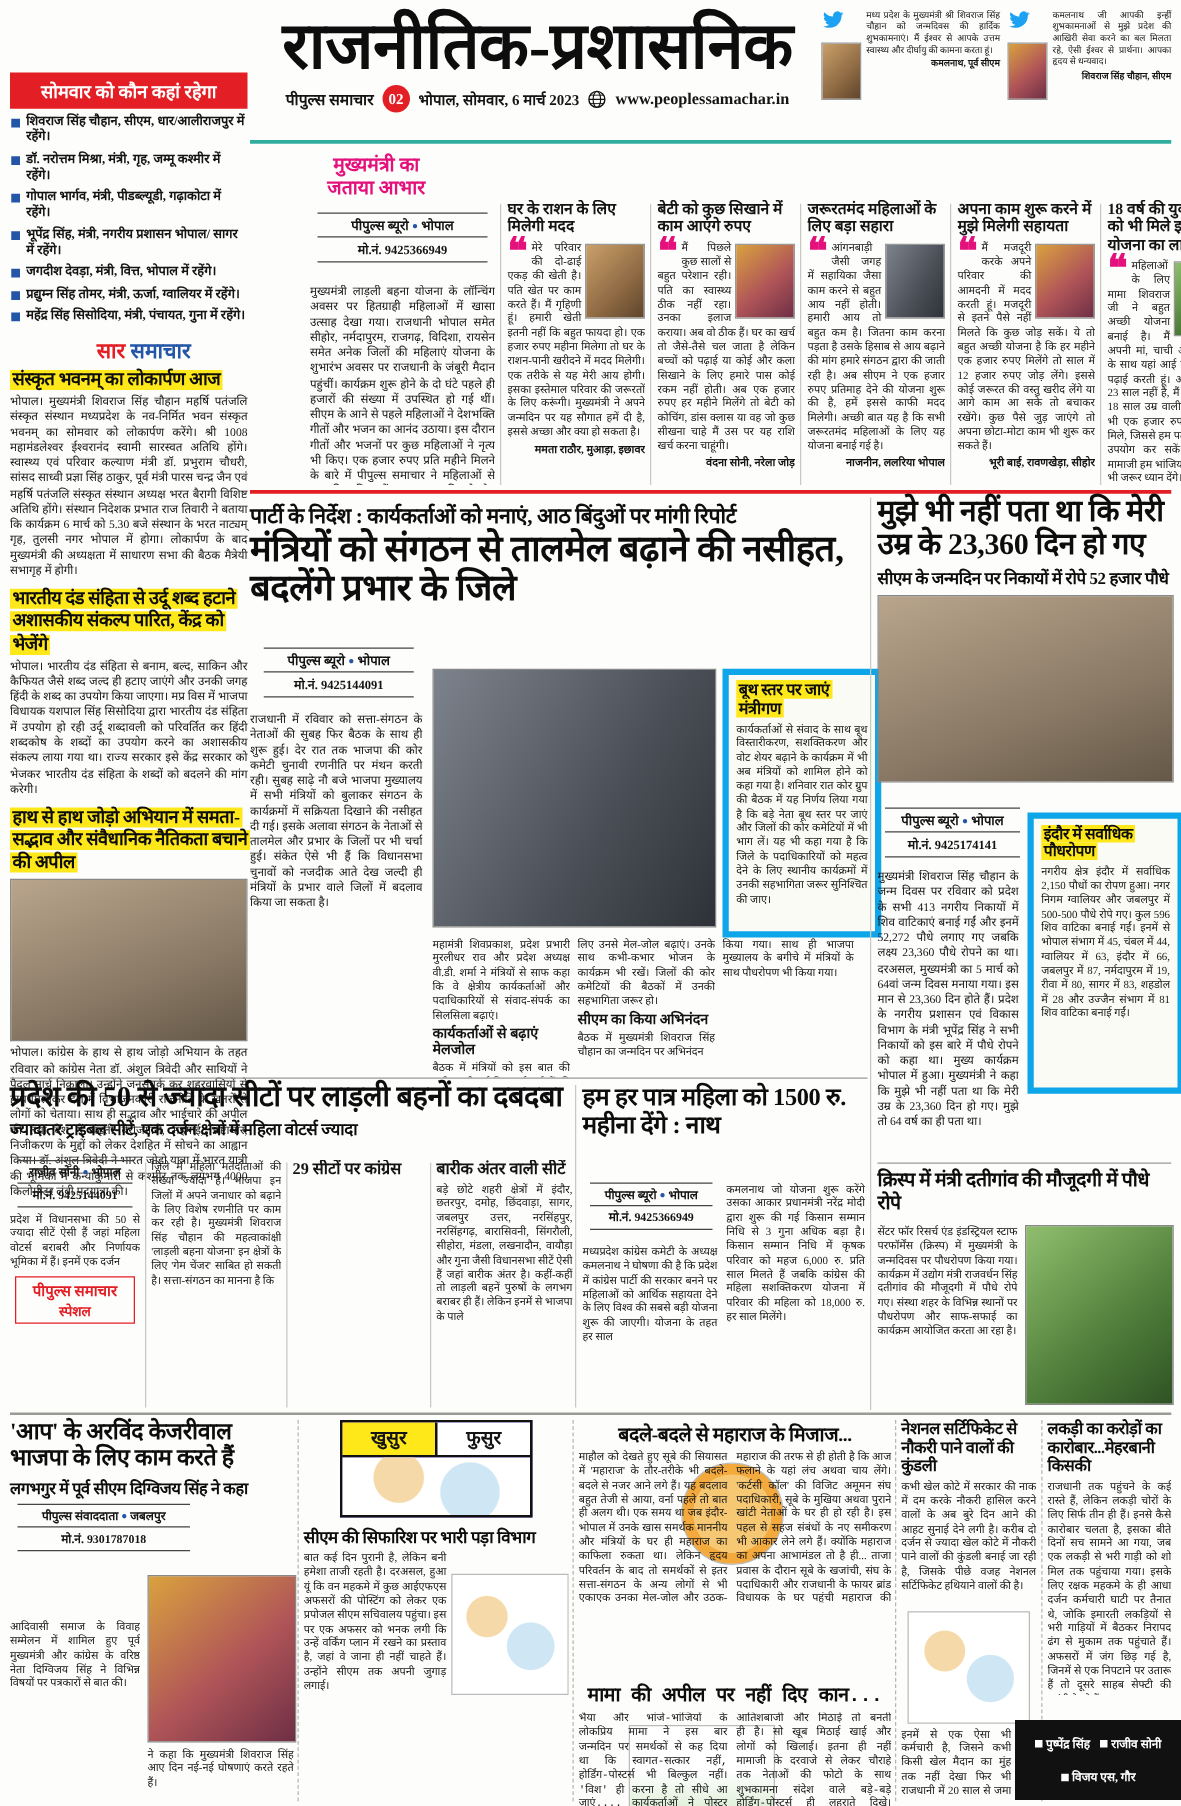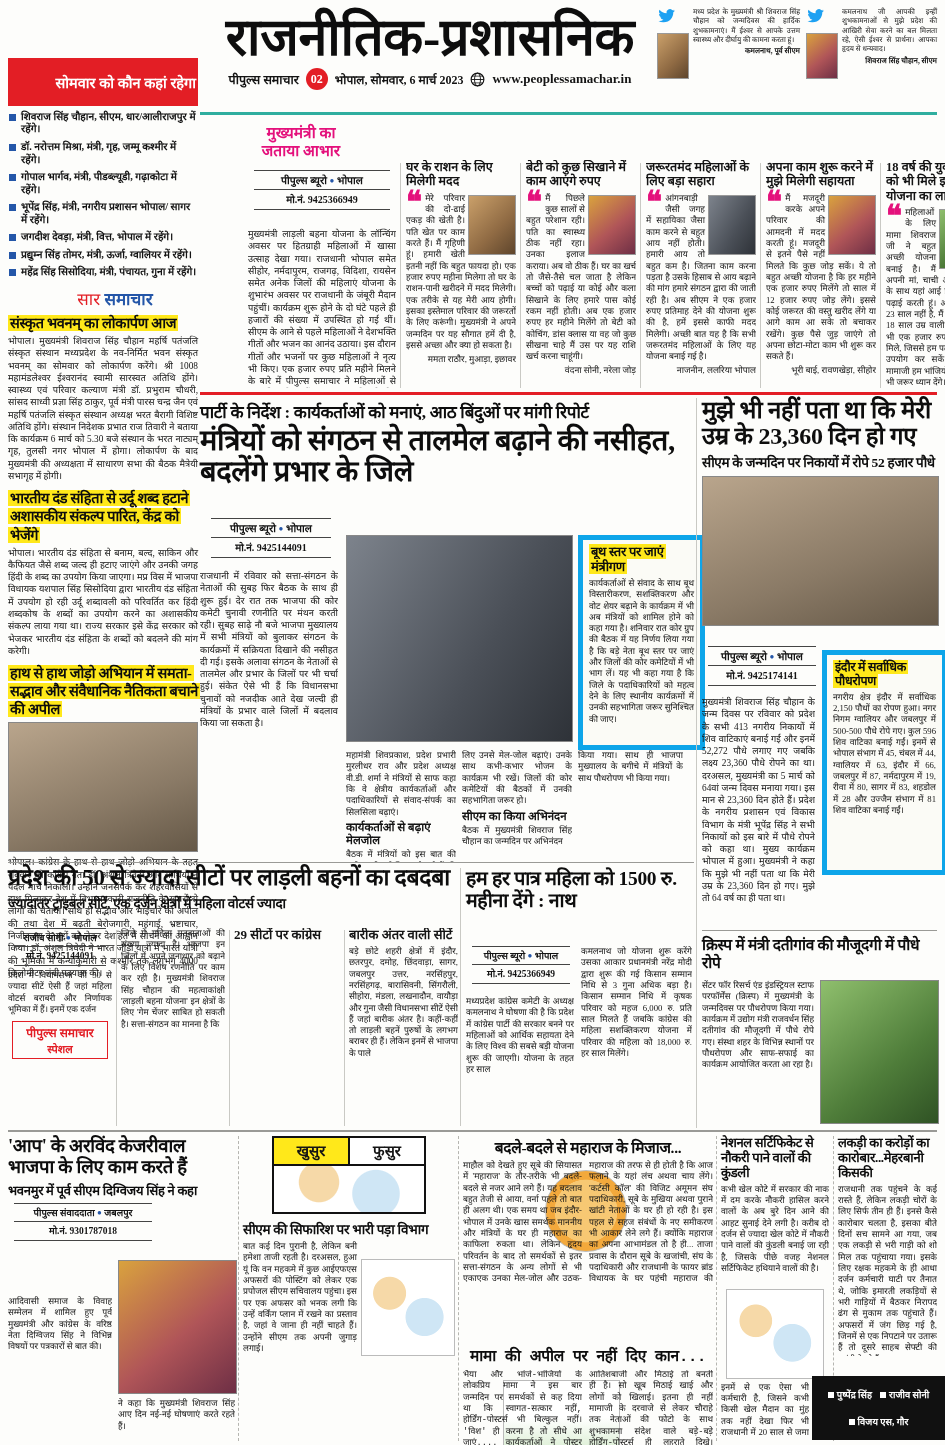--- a/index.html
+++ b/index.html
@@ -26,29 +26,29 @@
   .headline{font-weight:bold;color:#0d0d0d;letter-spacing:-.3px;}
   .yellow-hl{background:#ffe81a;display:inline;box-decoration-break:clone;padding:0 2px;}
   .byline{font-size:10.5px;font-weight:bold;text-align:center;}
   .byline .dot{color:#2456a8;font-size:8px;vertical-align:1px;}
   .byline-rule{border-top:1.5px solid #444;border-bottom:1px solid #444;padding:2px 0;margin:0 6px;}
   .phone{font-size:10px;font-weight:bold;text-align:center;border-bottom:1px solid #444;
          margin:0 6px;padding:2px 0 3px;}
   .colhead{font-weight:bold;font-size:12.5px;line-height:1.15;}
   .qmark{color:#e4117c;font-size:30px;line-height:18px;font-weight:bold;float:left;margin-right:3px;
          font-family:"DejaVu Serif",serif;}
-  .attr{font-weight:normal;font-size:8.8px;text-align:right;margin-top:2px;}
+  .attr{font-weight:bold;font-size:8.8px;text-align:right;margin-top:2px;}
   .boxed{border:5px solid #0ea5e9;background:#fbfbf6;padding:5px 6px;}
   .vline{width:1px;background:#c9c9c4;}
   .vdot{width:0;border-left:1px dashed #b5b5b0;}
   .schedule-title{background:#e31e25;color:#fff;font-weight:bold;font-size:14.5px;
-                  text-align:right;padding:14px 2px;}
+                  text-align:center;padding:4px 2px;}
   .sched-item{font-size:10.3px;font-weight:bold;line-height:1.25;margin-top:4.5px;display:flex;}
   .sched-item .sq{width:7px;height:7px;background:#2456a8;margin:3px 5px 0 1px;flex:none;}
-  .saar-red{color:#e31e25;font-weight:normal;margin-left:24px;}
+  .saar-red{color:#e31e25;font-weight:bold;margin-left:24px;}
   .saar-blue{color:#2456a8;font-weight:bold;}
   .tweet{display:flex;gap:4px;}
   .tweet-txt{font-size:7.2px;line-height:1.3;text-align:justify;}
   .tweet-author{font-weight:bold;text-align:right;font-size:7.4px;}
   .credits{background:#111;color:#fff;font-size:9.5px;font-weight:bold;
            display:flex;flex-wrap:wrap;justify-content:center;align-items:center;gap:3px 8px;padding:6px 4px;}
   .credits .sq{display:inline-block;width:6px;height:6px;background:#fff;margin-right:3px;}
   .speclogo{border:1px solid #e31e25;text-align:center;padding:2px 2px;margin:6px 4px;}
   .speclogo .l1{color:#e31e25;font-weight:bold;font-size:12px;}
   .speclogo .l2{color:#e31e25;font-weight:bold;font-size:11px;}
@@ -321,21 +321,21 @@
       <div class="phone" style="font-size:9.5px;">मो.नं. 9425366949</div>
     </div>
     <div class="abs body-sm jt ov" style="left:0;top:128px;width:108px;height:128px;">मध्यप्रदेश कांग्रेस कमेटी के अध्यक्ष कमलनाथ ने घोषणा की है कि प्रदेश में कांग्रेस पार्टी की सरकार बनने पर महिलाओं को आर्थिक सहायता देने के लिए विश्व की सबसे बड़ी योजना शुरू की जाएगी। योजना के तहत हर साल</div>
     <div class="abs body-sm jt ov" style="left:115px;top:78px;width:111px;height:178px;">कमलनाथ जो योजना शुरू करेंगे उसका आकार प्रधानमंत्री नरेंद्र मोदी द्वारा शुरू की गई किसान सम्मान निधि से 3 गुना अधिक बड़ा है। किसान सम्मान निधि में कृषक परिवार को महज 6,000 रु. प्रति साल मिलते हैं जबकि कांग्रेस की महिला सशक्तिकरण योजना में परिवार की महिला को 18,000 रु. हर साल मिलेंगे।</div>
   </div>
 
   <div class="abs rule" style="left:8px;top:1130px;width:929px;height:1.5px;"></div>
 
   <div class="abs" style="left:8px;top:1136px;width:227px;height:305px;">
     <div class="headline" style="font-size:18.5px;line-height:1.12;">'आप' के अरविंद केजरीवाल भाजपा के लिए काम करते हैं</div>
-    <div class="headline" style="font-size:13px;margin-top:4px;">भवनमुर में पूर्व सीएम दिग्विजय सिंह ने कहा</div>
+    <div class="headline" style="font-size:13px;margin-top:4px;">लगभगुर में पूर्व सीएम दिग्विजय सिंह ने कहा</div>
     <div style="width:150px;margin-top:4px;">
       <div class="byline byline-rule" style="font-size:9.5px;"><span>पीपुल्स संवाददाता</span> <span class="dot">●</span> <span>जबलपुर</span></div>
       <div class="phone" style="font-size:9.5px;">मो.नं. 9301787018</div>
     </div>
     <div class="abs body-sm jt ov" style="left:0;top:160px;width:104px;height:142px;">आदिवासी समाज के विवाह सम्मेलन में शामिल हुए पूर्व मुख्यमंत्री और कांग्रेस के वरिष्ठ नेता दिग्विजय सिंह ने विभिन्न विषयों पर पत्रकारों से बात की।</div>
     <div class="abs photo fest" style="left:110px;top:124px;width:117px;height:132px;"></div>
     <div class="abs body-sm jt ov" style="left:110px;top:262px;width:117px;height:42px;">ने कहा कि मुख्यमंत्री शिवराज सिंह आए दिन नई-नई घोषणाएं करते रहते हैं।</div>
   </div>
 
   <div class="abs vdot" style="left:238px;top:1136px;height:305px;"></div>

